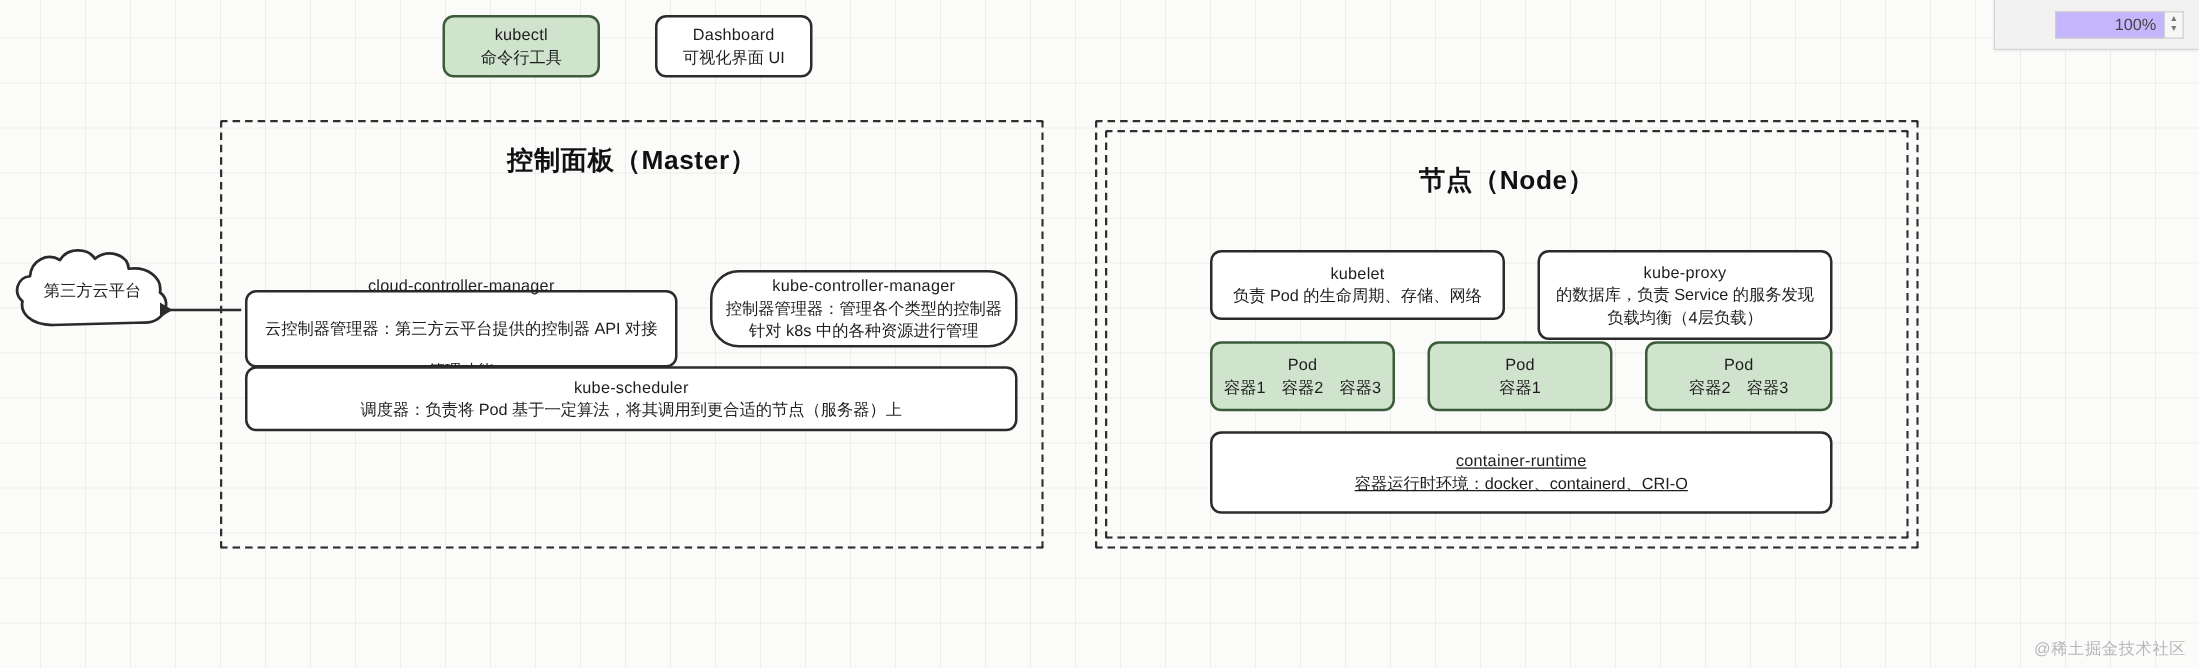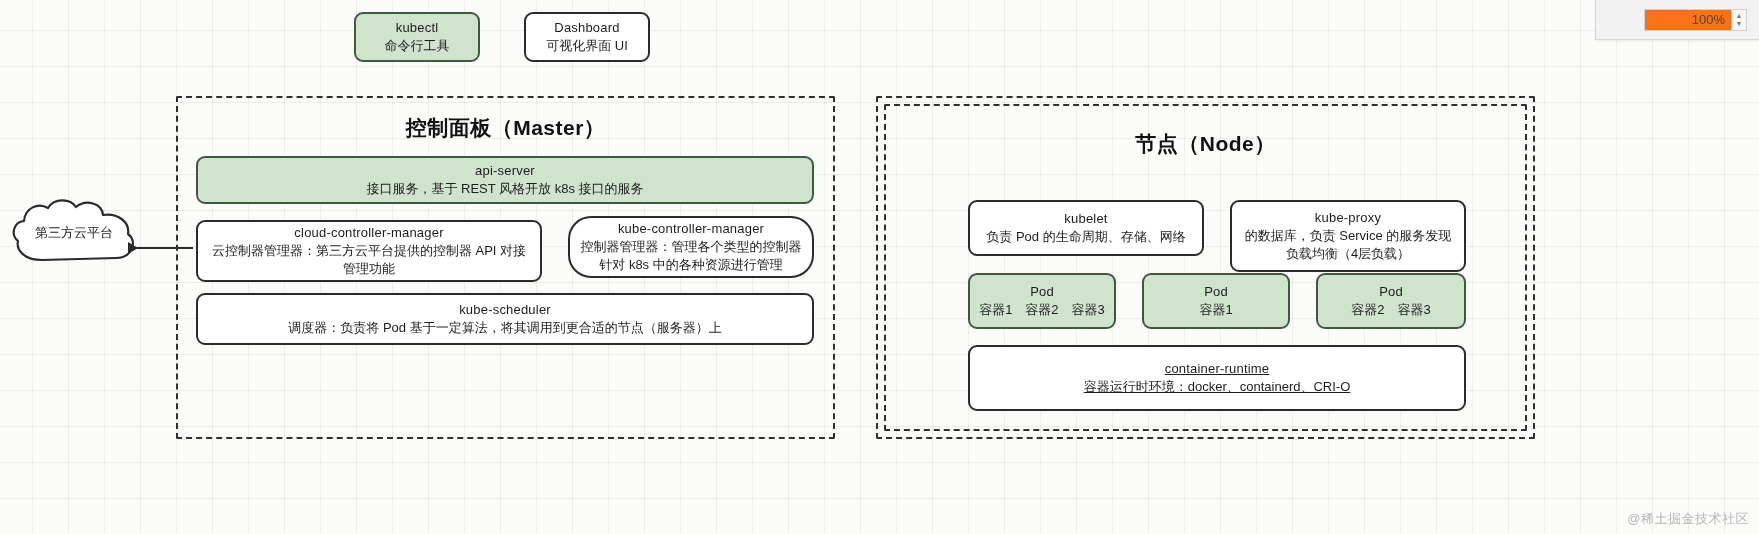--- a/index.html
+++ b/index.html
@@ -106,21 +106,21 @@
     border-left: 1px solid #d6d6d6;
     border-bottom: 1px solid #d6d6d6;
     display: flex;
     align-items: center;
     justify-content: flex-end;
     padding-right: 12px;
     box-shadow: 0 1px 2px rgba(0,0,0,.08);
   }
   .zoom-box {
     width: 88px; height: 22px;
-    background: #f97316;
+    background: #c4b5fd;
     border: 1px solid #cfcfcf;
     display: flex;
     align-items: center;
     justify-content: flex-end;
     padding-right: 6px;
     font-size: 13px;
     color: #444;
   }
   .spinner {
     width: 15px; height: 22px;
@@ -178,26 +178,22 @@
     </svg>
     <div class="lbl">第三方云平台</div>
   </div>
 
   <div class="arrow-line" style="left:131px; top:247px; width:62px;"></div>
   <div class="arrow-head" style="left:128px; top:242px; transform:rotate(180deg);"></div>
 
   <div class="panel" style="left:176px; top:96px; width:659px; height:343px;"></div>
   <div class="panel-title" style="left:176px; top:114px; width:659px;">控制面板（Master）</div>
 
-  <div class="node green" style="left:196px; top:156px; width:618px; height:48px;">
-    <div class="t-en">api-server</div>
-    <div class="t-cn">接口服务，基于 REST 风格开放 k8s 接口的服务</div>
-  </div>
-
-  <div class="node" style="left:196px; top:220px; width:346px; height:62px;">
+
+  <div class="node" style="left:196px; top:232px; width:346px; height:62px;gap:16px;">
     <div class="t-en">cloud-controller-manager</div>
     <div class="t-cn">云控制器管理器：第三方云平台提供的控制器 API 对接</div>
     <div class="t-cn">管理功能</div>
   </div>
 
   <div class="node" style="left:568px; top:216px; width:246px; height:62px;border-radius:23px;">
     <div class="t-en">kube-controller-manager</div>
     <div class="t-cn">控制器管理器：管理各个类型的控制器</div>
     <div class="t-cn">针对 k8s 中的各种资源进行管理</div>
   </div>

